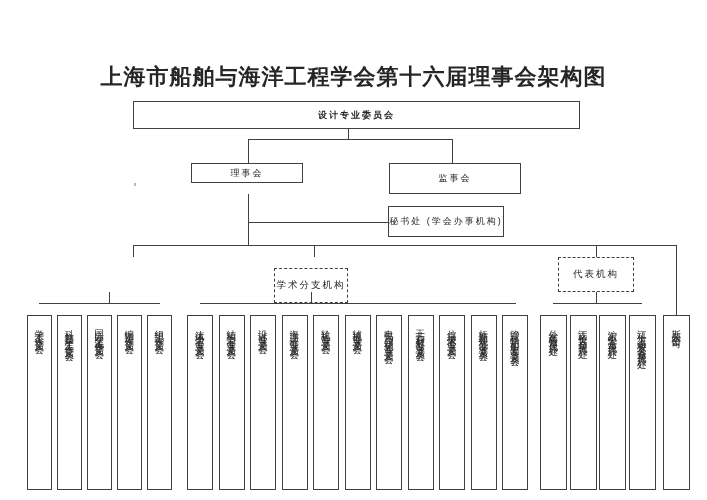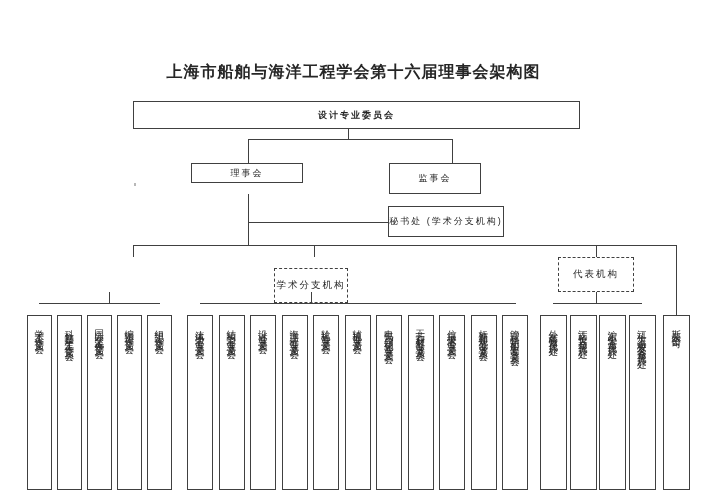--- a/index.html
+++ b/index.html
@@ -17,21 +17,21 @@
     color: var(--text_color);
     overflow: hidden;
   }
   .title {
     position: absolute;
     top: 62px;
     left: 0;
     width: 100%;
     margin: 0;
     text-align: center;
-    font-size: 16px;
+    font-size: 22px;
     font-weight: bold;
     letter-spacing: 1px;
     color: var(--text_color);
   }
   .box {
     position: absolute;
     box-sizing: border-box;
     border: 1px solid var(--line_color);
     background: var(--background);
     display: flex;
@@ -99,26 +99,26 @@
   <h1 class="title">上海市船舶与海洋工程学会第十六届理事会架构图</h1>
 
   <div class="box bold" style="left:133px; top:101px; width:447px; height:28px;">设计专业委员会</div>
 
   <div class="line v" style="left:348px; top:129px; height:10px;"></div>
   <div class="line h" style="left:248px; top:139px; width:205px;"></div>
   <div class="line v" style="left:248px; top:139px; height:24px;"></div>
   <div class="line v" style="left:452px; top:139px; height:24px;"></div>
 
   <div class="box" style="left:191px; top:163px; width:112px; height:20px;">理事会</div>
-  <div class="box" style="left:389px; top:163px; width:92px; height:31px;">监事会</div>
+  <div class="box" style="left:389px; top:163px; width:132px; height:31px;">监事会</div>
   <div class="dot" style="left:134px; top:183px;"></div>
 
   <div class="line v" style="left:248px; top:194px; height:52px;"></div>
   <div class="line h" style="left:248px; top:222px; width:140px;"></div>
-  <div class="box" style="left:388px; top:206px; width:116px; height:31px;">秘书处 (学术分支机构)</div>
+  <div class="box" style="left:388px; top:206px; width:116px; height:31px;">秘书处 (学会办事机构)</div>
 
   <div class="line h" style="left:133px; top:245px; width:544px;"></div>
   <div class="line v" style="left:133px; top:245px; height:12px;"></div>
   <div class="line v" style="left:314px; top:245px; height:12px;"></div>
   <div class="line v" style="left:596px; top:245px; height:12px;"></div>
   <div class="line v" style="left:676px; top:245px; height:70px;"></div>
 
   <div class="box dashed" style="left:274px; top:268px; width:74px; height:35px;">学术分支机构</div>
   <div class="box dashed" style="left:558px; top:257px; width:76px; height:35px;">代表机构</div>
 

